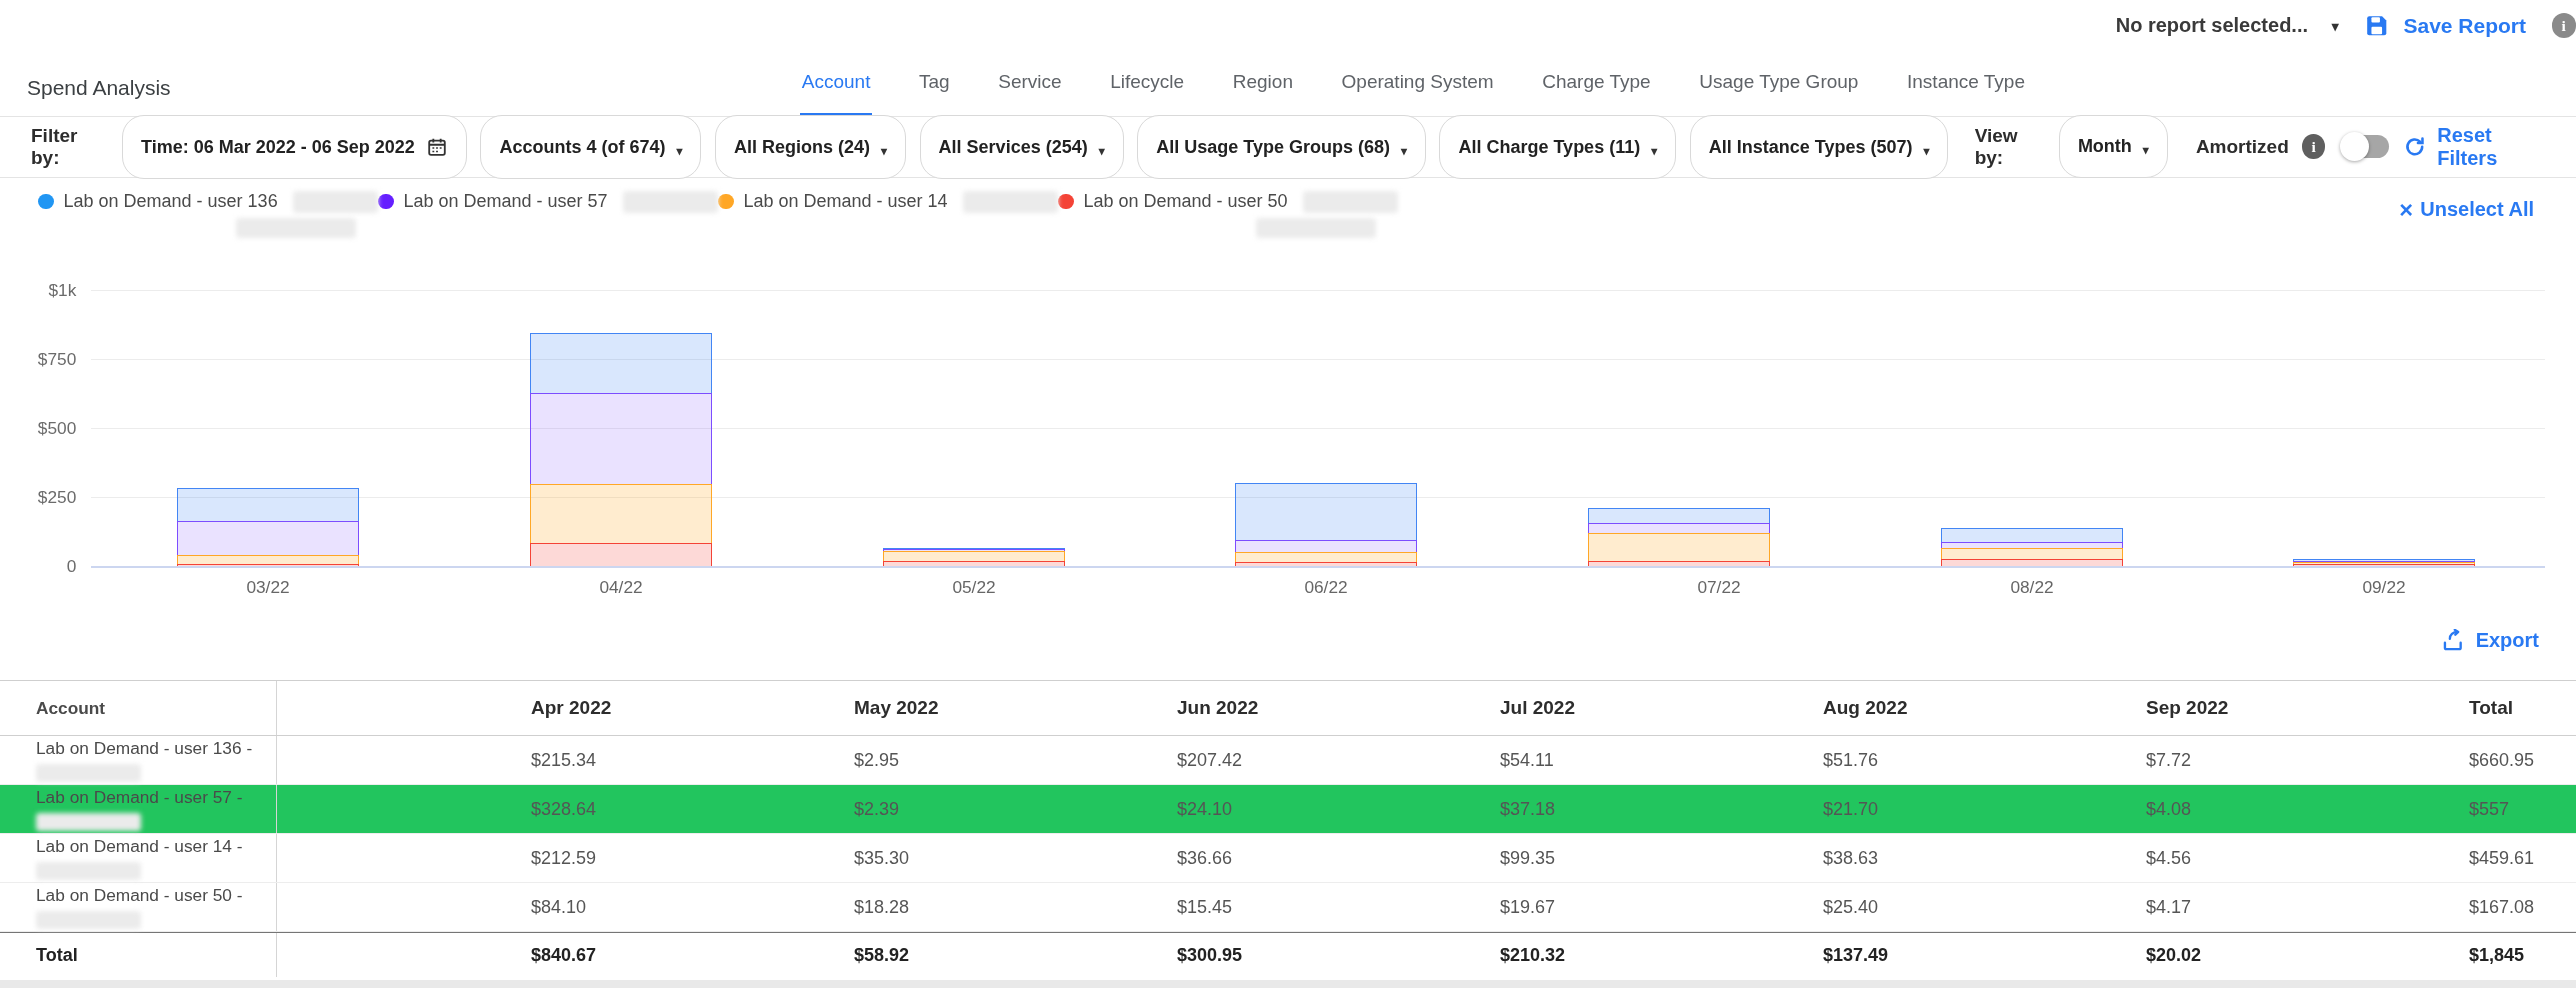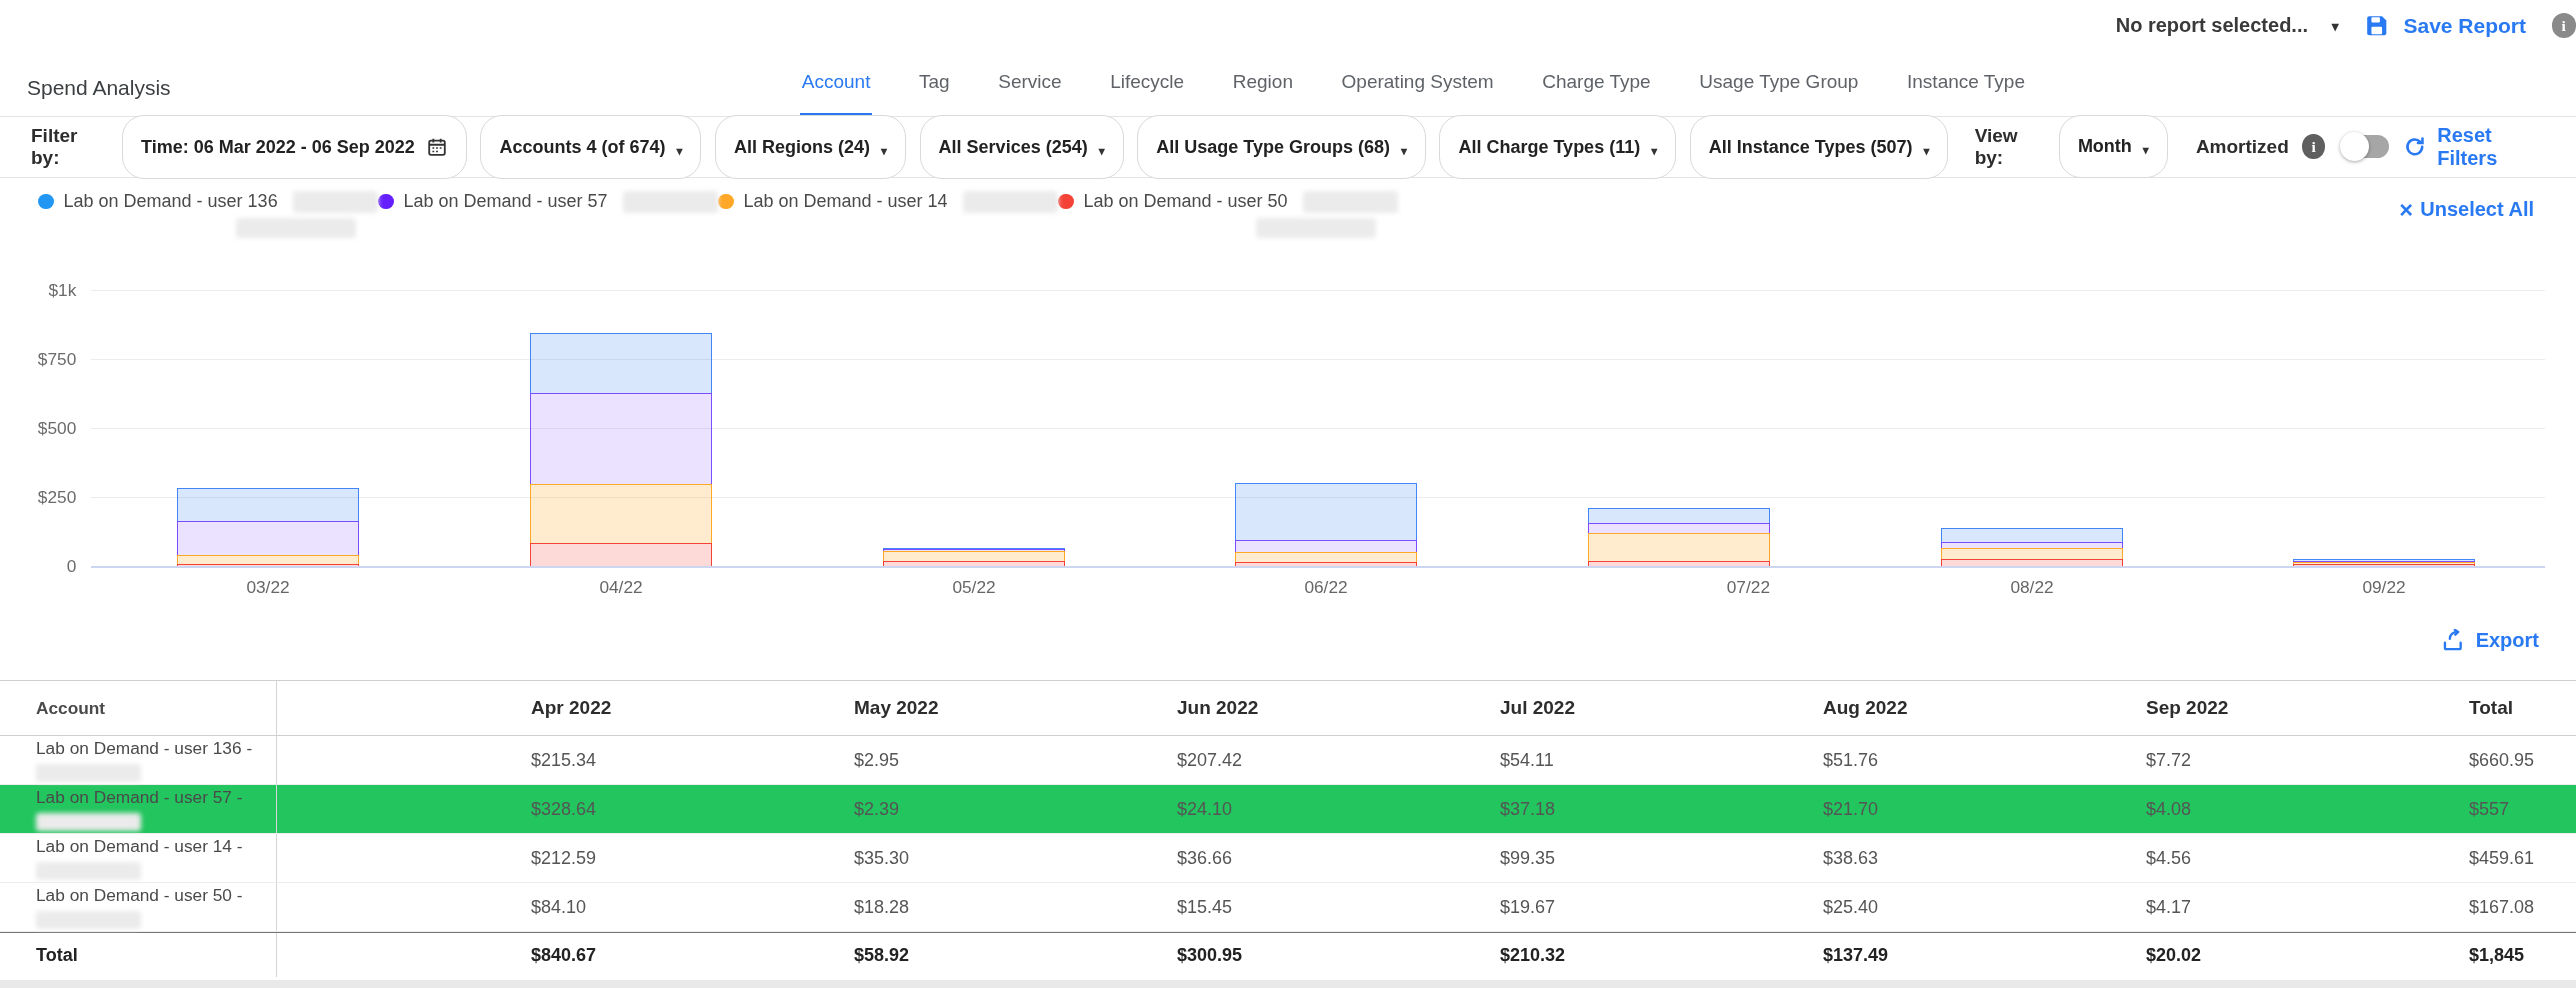--- a/index.html
+++ b/index.html
@@ -270,21 +270,21 @@
         <div class="seg" style="height: 11.4px; background: rgba(124, 77, 255, 0.16); border-color: rgb(124, 77, 255);"></div>
         <div class="seg" style="height: 57px; background: rgba(66, 133, 244, 0.2); border-color: rgb(66, 133, 244);"></div>
       </div>
       <div class="xtick" style="left: 1235px;">06/22</div>
       <div class="bar" style="left: 1588px; bottom: 53px;">
         <div class="seg" style="height: 5.4px; background: rgba(244, 67, 54, 0.2); border-color: rgb(244, 67, 54);"></div>
         <div class="seg" style="height: 27.5px; background: rgba(255, 167, 38, 0.22); border-color: rgb(255, 167, 38);"></div>
         <div class="seg" style="height: 10.3px; background: rgba(124, 77, 255, 0.16); border-color: rgb(124, 77, 255);"></div>
         <div class="seg" style="height: 15px; background: rgba(66, 133, 244, 0.2); border-color: rgb(66, 133, 244);"></div>
       </div>
-      <div class="xtick" style="left: 1588px; text-align: right;">07/22</div>
+      <div class="xtick" style="left: 1628px;">07/22</div>
       <div class="bar" style="left: 1941px; bottom: 53px;">
         <div class="seg" style="height: 7px; background: rgba(244, 67, 54, 0.2); border-color: rgb(244, 67, 54);"></div>
         <div class="seg" style="height: 10.7px; background: rgba(255, 167, 38, 0.22); border-color: rgb(255, 167, 38);"></div>
         <div class="seg" style="height: 6px; background: rgba(124, 77, 255, 0.16); border-color: rgb(124, 77, 255);"></div>
         <div class="seg" style="height: 14.3px; background: rgba(66, 133, 244, 0.2); border-color: rgb(66, 133, 244);"></div>
       </div>
       <div class="xtick" style="left: 1941px;">08/22</div>
       <div class="bar" style="left: 2293px; bottom: 53px;">
         <div class="seg" style="height: 1.8px; background: rgba(244, 67, 54, 0.2); border-color: rgb(244, 67, 54);"></div>
         <div class="seg" style="height: 1.8px; background: rgba(255, 167, 38, 0.22); border-color: rgb(255, 167, 38);"></div>

